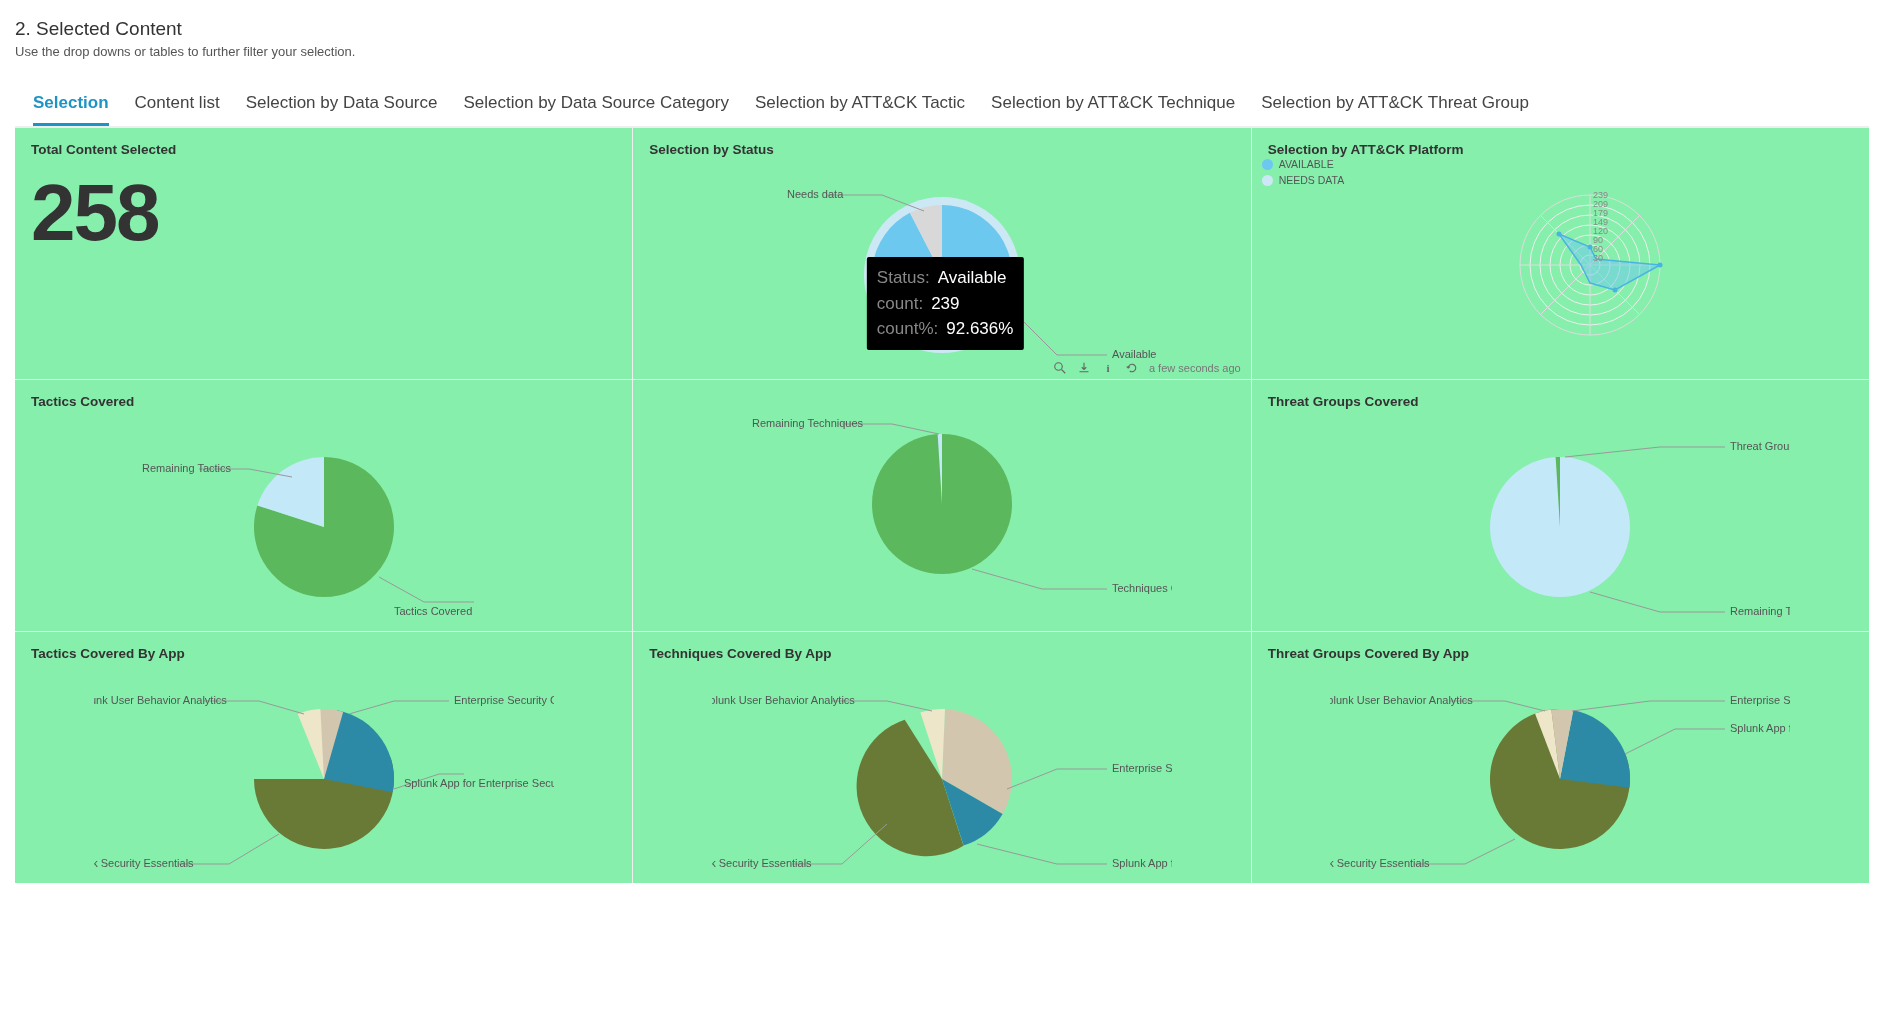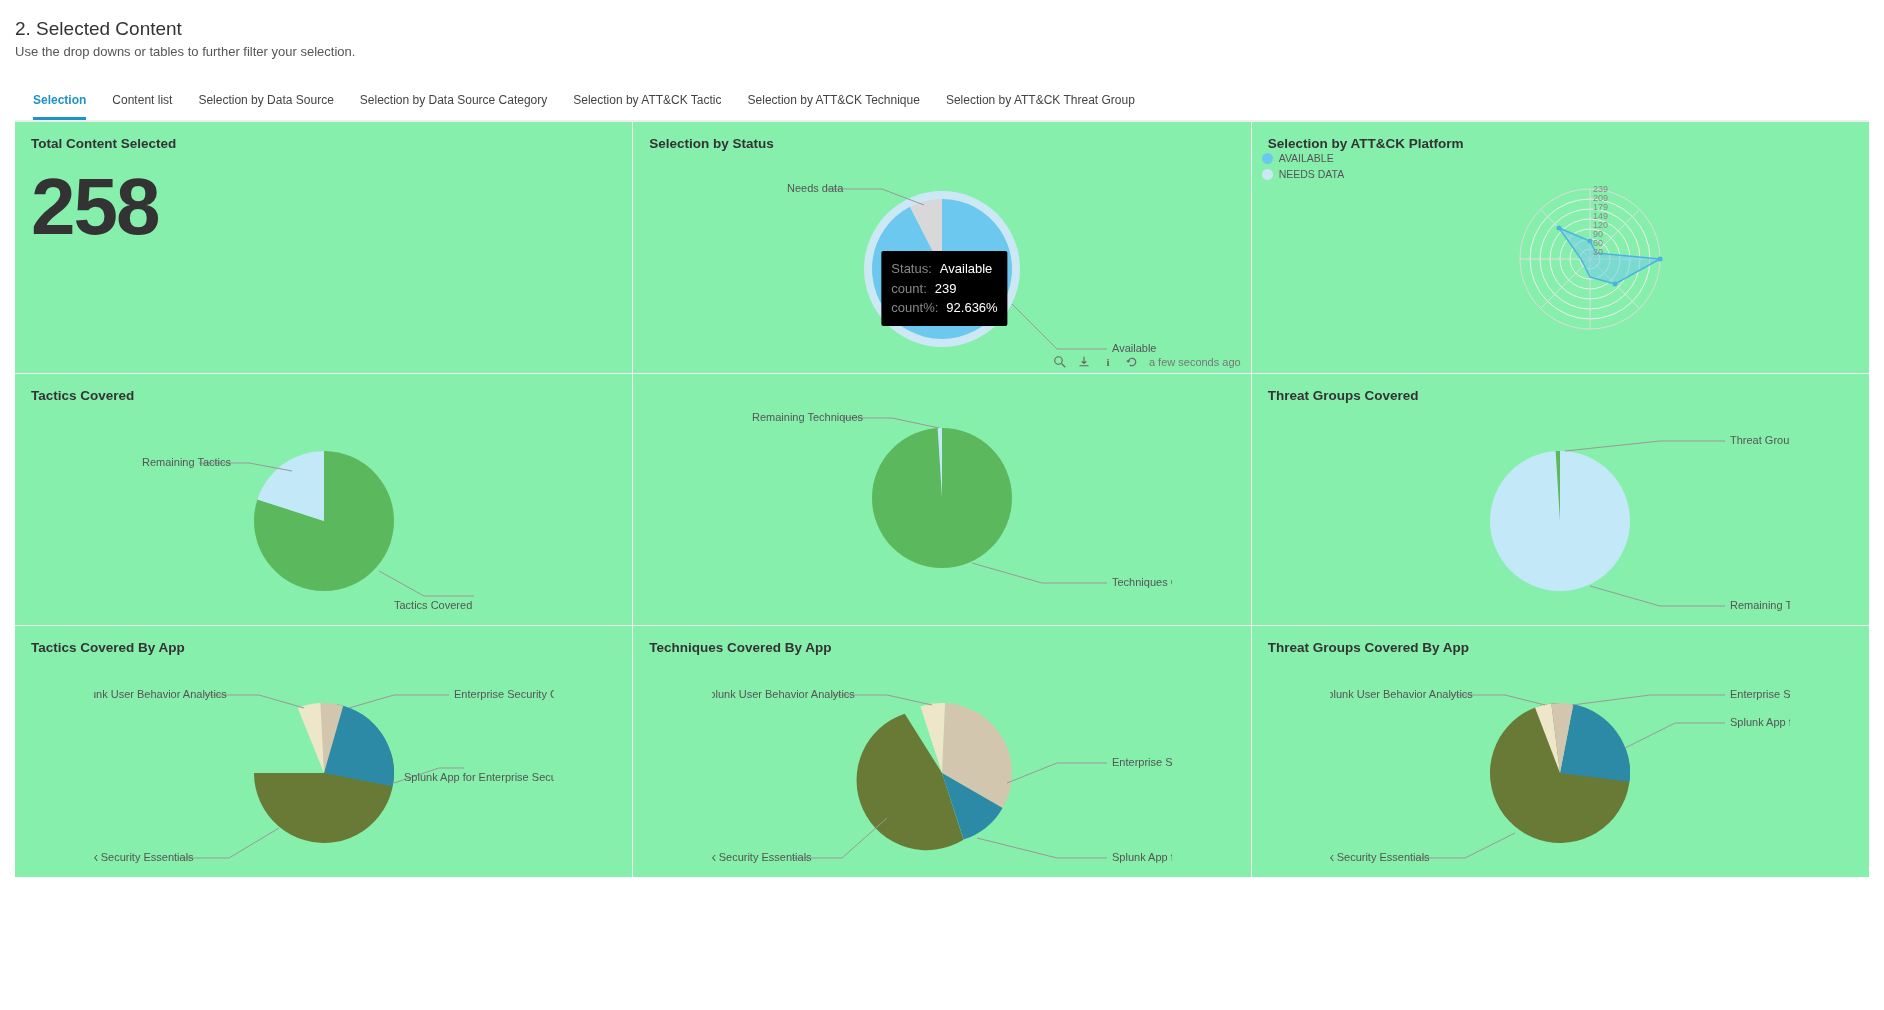--- a/index.html
+++ b/index.html
@@ -7,34 +7,34 @@
   margin: 0;
   font-family: "Helvetica Neue", Helvetica, Arial, sans-serif;
   background: #fff;
   color: #333;
   font-size: 13px;
 }
 .page { padding: 10px 15px 30px; }
 .section-title { font-size: 19px; font-weight: 400; color: #333; margin: 8px 0 4px; }
 .section-sub { font-size: 13px; color: #555; margin: 0 0 26px; }
 .tabs { display: flex; gap: 26px; border-bottom: 1px solid #eee; margin-bottom: 0; padding-left: 18px;}
-.tab { padding: 8px 0 10px; font-size: 12px; color: #444; cursor: pointer; border-bottom: 3px solid transparent; }
+.tab { padding: 8px 0 10px; font-size: 17px; color: #444; cursor: pointer; border-bottom: 3px solid transparent; }
 .tab.active { color: #1e93c6; border-bottom-color: #1e93c6; font-weight: 600; }
 .grid { display: grid; grid-template-columns: 1fr 1fr 1fr; gap: 1px; background: #eee; border-top:1px solid #eee; }
 .panel { background: #86efac; padding: 14px 16px; min-height: 240px; position: relative; }
 .panel-title { font-size: 13.5px; font-weight: 700; color: #333; margin-bottom: 8px; }
 .big-number { font-size: 80px; font-weight: 800; color: #333; margin-top: 10px; letter-spacing: -2px;}
 .chart-wrap { position: relative; height: 200px; }
 svg.chart { display: block; margin: 0 auto; }
 .legend { position: absolute; top: 30px; left: 10px; font-size: 11px; }
 .legend-item { display:flex; align-items:center; gap:6px; margin-bottom:4px; color:#555; text-transform: uppercase; font-size:10.5px;}
 .swatch { width:11px; height:11px; border-radius:50%; display:inline-block;}
 .toolbar { position:absolute; bottom:4px; right:10px; display:flex; gap:10px; align-items:center; color:#777; font-size:11px;}
 .toolbar .icon { cursor:pointer; width:14px; height:14px; display:flex; align-items:center; justify-content:center; color:#666;}
-.tooltip-box { position:absolute; background:#000; color:#fff; font-size:13px; padding:8px 10px; border-radius:2px; top:92px; left:50%; transform:translateX(-48%); z-index:5; line-height:1.5;text-align:right;}
+.tooltip-box { position:absolute; background:#000; color:#fff; font-size:17px; padding:8px 10px; border-radius:2px; top:92px; left:50%; transform:translateX(-48%); z-index:5; line-height:1.5;text-align:right;}
 .tooltip-box .row{display:flex; gap:8px;}
 .tooltip-box .k{color:#888;}
 .callout-line { stroke:#999; stroke-width:1; fill:none; }
 .callout-text { font-size:11px; fill:#555; }
 .radar-ticks text { font-size:9px; fill:#888; }
 </style>
 </head>
 <body>
 
 <div class="page">

